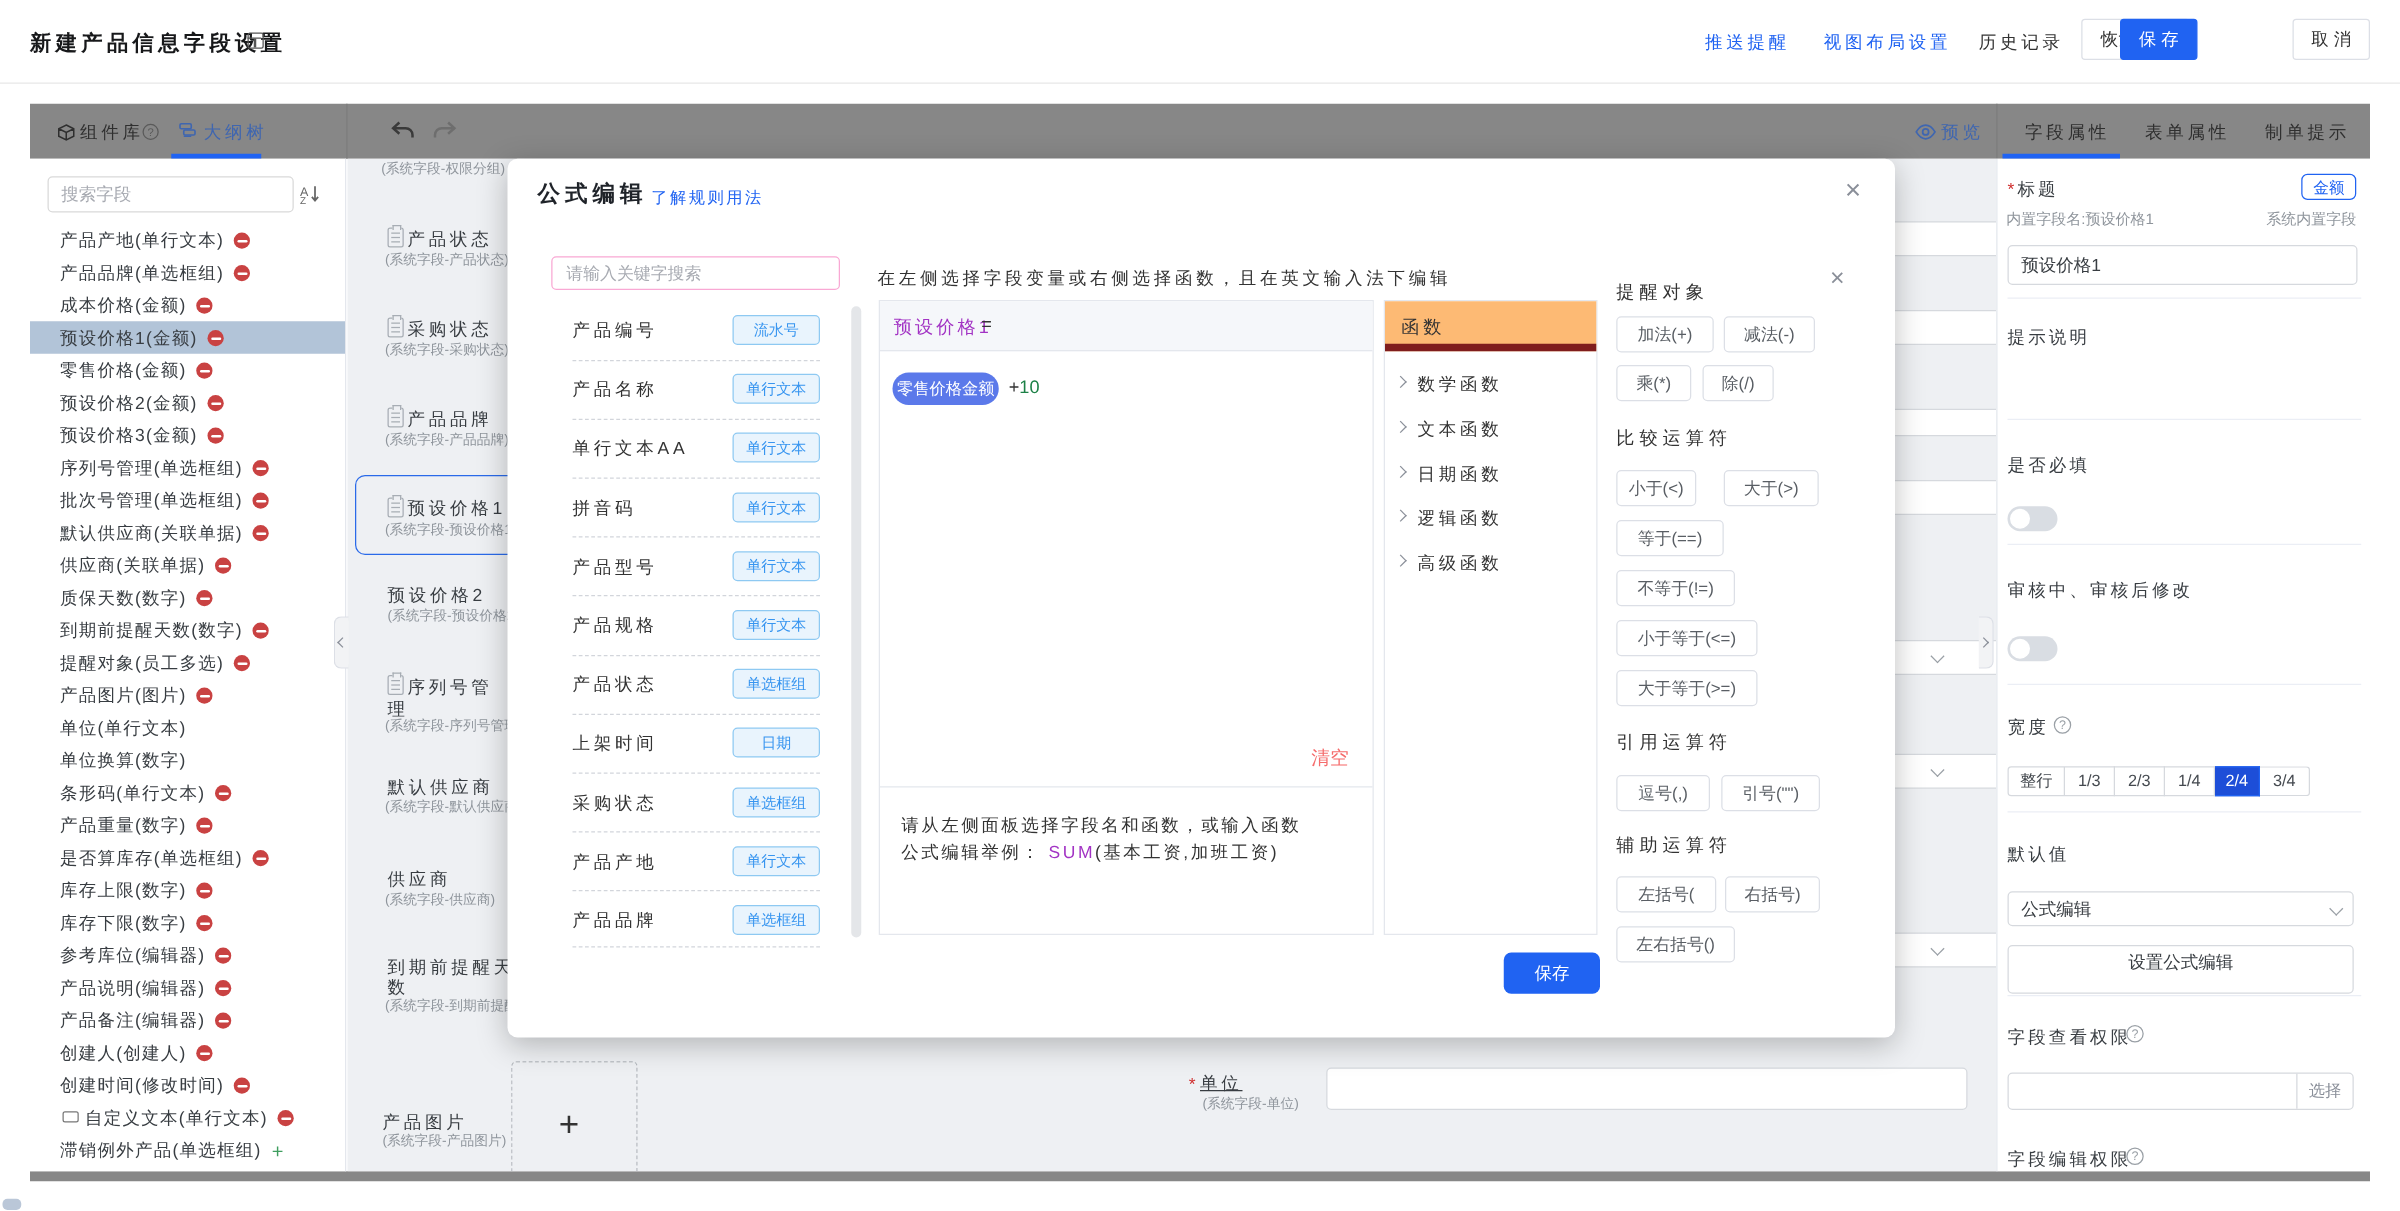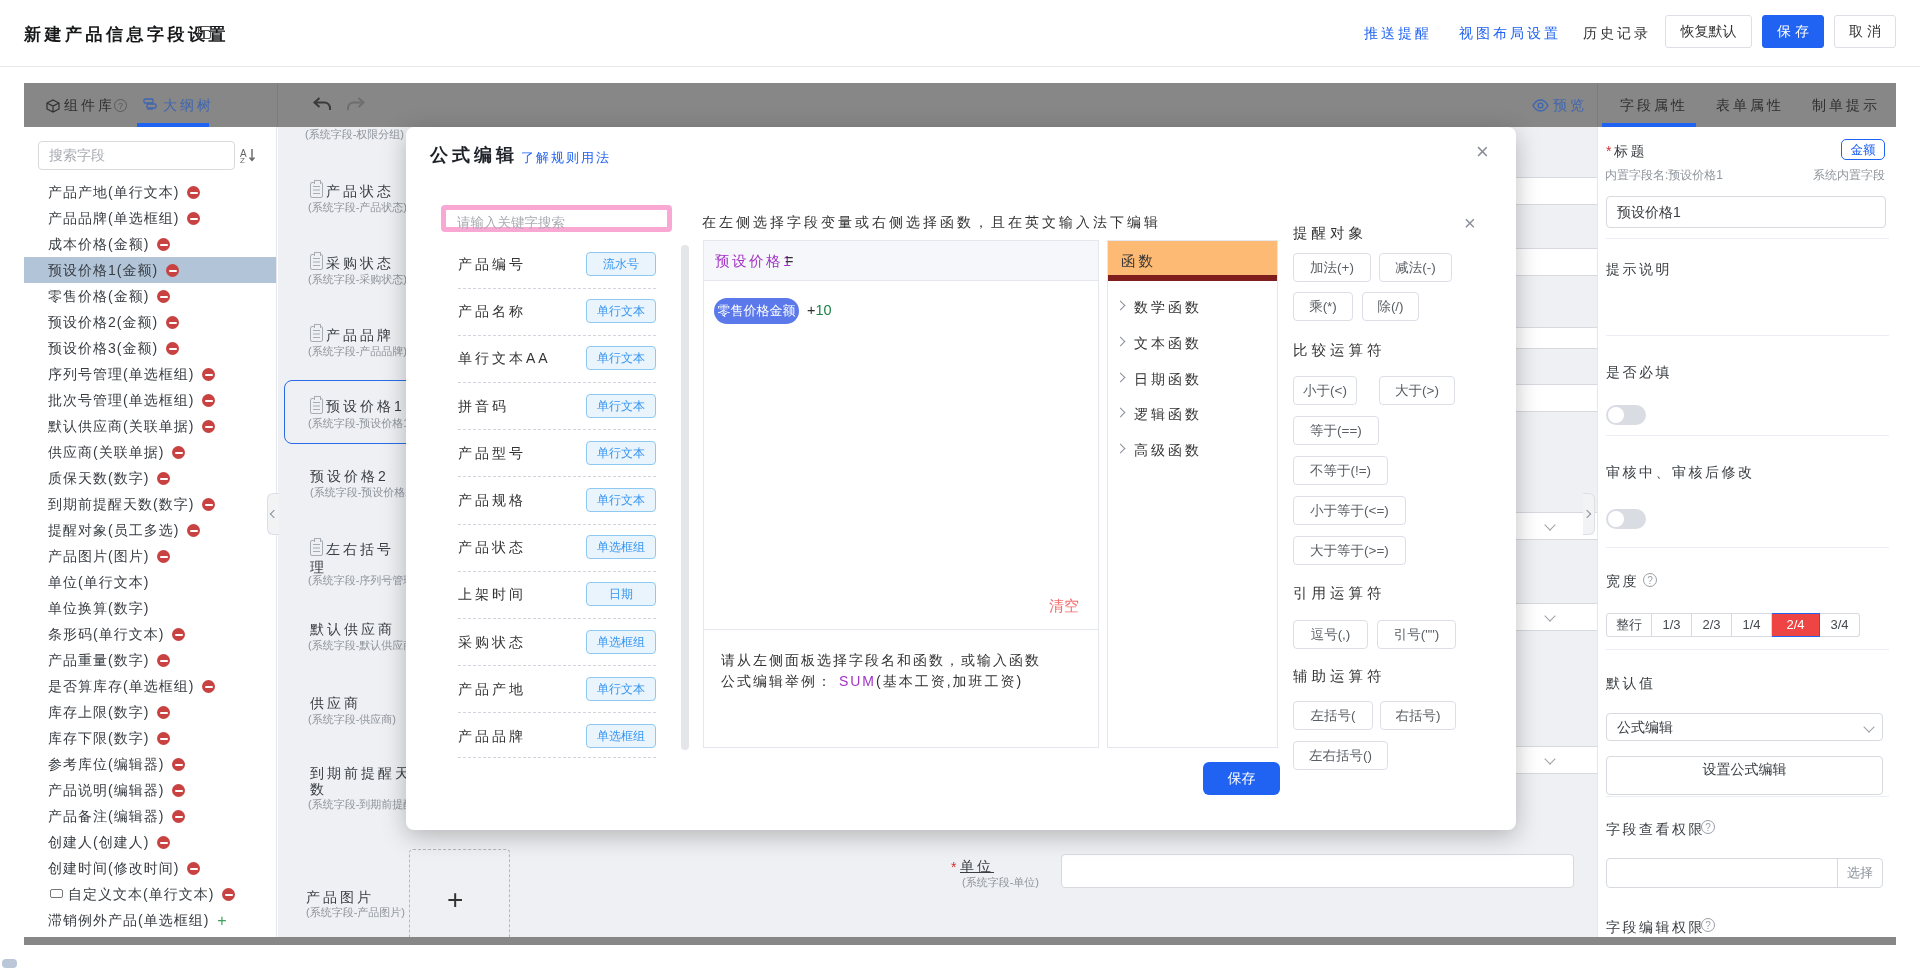--- a/index.html
+++ b/index.html
@@ -65,21 +65,21 @@
 </head>
 <body>
 
 <div id="hdr">
   <div class="title">新建产品信息字段设置</div>
   <div class="ticon"></div>
   <div class="hlink" style="left:1364px;">推送提醒</div>
   <div class="hlink" style="left:1459px;">视图布局设置</div>
   <div class="hdark" style="left:1583px;">历史记录</div>
   <div class="hbtn" style="left:1665px; width:87px;">恢复默认</div>
-  <div class="hbtn blue" style="left:1762px; width:62px;">保 存</div>
+  <div class="hbtn blue" style="left:1696px; width:62px;">保 存</div>
   <div class="hbtn" style="left:1834px; width:62px;">取 消</div>
 </div>
 
 <div id="band">
   <svg class="abs" style="left:22px; top:16px;" width="14" height="14" viewBox="0 0 14 14">
       <path d="M7 1 L13 4 L13 10 L7 13 L1 10 L1 4 Z M1 4 L7 7 L13 4 M7 7 L7 13" fill="none" stroke="#2f2f2f" stroke-width="1.2"></path>
     </svg>
   <div class="bandtxt" style="left:40px;">组件库</div>
   <div class="abs" style="left:90px; top:16px; width:13px; height:13px; border:1px solid #5a5a5a; border-radius:50%; color:#5a5a5a; font-size:9px; text-align:center; line-height:12px;">?</div>
   <svg class="abs" style="left:119px; top:15px;" width="15" height="15" viewBox="0 0 15 15">
@@ -167,21 +167,21 @@
 
   <div class="abs" style="left:6px; top:253px; width:200px; height:64px; border:1.5px solid #2a6ae9; border-radius:8px;"></div>
   <div class="cicon" style="left:32px; top:271px;"></div>
   <div class="clabel" style="left:48px; top:271px;">预设价格1</div>
   <div class="csub" style="left:30px; top:289px;">(系统字段-预设价格1)</div>
 
   <div class="clabel" style="left:32px; top:341px;">预设价格2</div>
   <div class="csub" style="left:32px; top:358px;">(系统字段-预设价格2)</div>
 
   <div class="cicon" style="left:32px; top:413px;"></div>
-  <div class="clabel" style="left:48px; top:414px;">左右括号</div>
+  <div class="clabel" style="left:48px; top:414px;">序列号管</div>
   <div class="clabel" style="left:32px; top:432px;">理</div>
   <div class="csub" style="left:30px; top:446px;">(系统字段-序列号管理)</div>
 
   <div class="clabel" style="left:32px; top:494px;">默认供应商</div>
   <div class="csub" style="left:30px; top:511px;">(系统字段-默认供应商)</div>
 
   <div class="clabel" style="left:32px; top:568px;">供应商</div>
   <div class="csub" style="left:30px; top:585px;">(系统字段-供应商)</div>
 
   <div class="clabel" style="left:32px; top:638px;">到期前提醒天</div>
@@ -226,21 +226,21 @@
   <div class="rlabel" style="left:8px; top:337px;">审核中、审核后修改</div>
   <div class="toggle" style="top:382px;"></div>
   <div class="rdiv" style="top:420px;"></div>
   <div class="rlabel" style="left:8px; top:446px;">宽度</div>
   <div class="qmark" style="left:45px; top:446px;">?</div>
   <div class="abs" style="left:8px; top:486px; height:24px; display:flex; font-size:13px; color:#44494f; text-align:center;">
     <div style="width:46px; border:1px solid #d6d9de; line-height:22px; border-radius:3px 0 0 3px;">整行</div>
     <div style="width:40px; border:1px solid #d6d9de; border-left:none; line-height:22px;">1/3</div>
     <div style="width:40px; border:1px solid #d6d9de; border-left:none; line-height:22px;">2/3</div>
     <div style="width:40px; border:1px solid #d6d9de; border-left:none; line-height:22px;">1/4</div>
-    <div style="width:48px; border:1px solid #2063f2; border-left:none; line-height:22px; background:#ef4444; color:#fff;">2/4</div>
+    <div style="width:36px; border:1px solid #2063f2; border-left:none; line-height:22px; background:#1d4ed8; color:#fff;">2/4</div>
     <div style="width:40px; border:1px solid #d6d9de; border-left:none; line-height:22px; border-radius:0 3px 3px 0;">3/4</div>
   </div>
   <div class="rdiv" style="top:522px;"></div>
   <div class="rlabel" style="left:8px; top:548px;">默认值</div>
   <div class="rinput" style="top:586px; width:277px; height:28px; line-height:26px;">公式编辑<span class="chev" style="left:258px; top:9px; border-color:#9aa0a6;"></span></div>
   <div class="rinput" style="top:629px; width:277px; height:39px; line-height:25px; text-align:center; padding-left:0;">设置公式编辑</div>
   <div class="rdiv" style="top:669px;"></div>
   <div class="rlabel" style="left:8px; top:694px;">字段查看权限</div>
   <div class="qmark" style="left:103px; top:693px;">?</div>
   <div class="rinput" style="top:731px; width:277px; height:30px; line-height:28px;">
@@ -255,21 +255,21 @@
   </div>
 <div class="abs" style="left:1583px; top:493px; width:12px; height:42px; background:#f2f3f5; border:1px solid #dcdfe6; border-radius:0 6px 6px 0; border-left:none;">
     <div class="chev" style="left:1px; top:17px; width:6px; height:6px; transform:rotate(-45deg); border-color:#8a8f99;"></div>
   </div>
 
 <div id="modal">
   <div class="abs" style="left:24px; top:16px; font-size:18px; font-weight:bold; color:#1f2329; letter-spacing:4px;">公式编辑</div>
   <div class="abs" style="left:115px; top:22px; font-size:13px; color:#2063f2; letter-spacing:2px;">了解规则用法</div>
   <div class="abs" style="left:1070px; top:12px; font-size:22px; color:#8a8f99; font-weight:300;">×</div>
 
-  <div class="abs" style="left:35px; top:78px; width:231px; height:27px; border:5px solid #f9a8d4; border-radius:4px; font-size:13.5px; color:#a8abb2; line-height:25px; padding-left:11px;">请输入关键字搜索</div>
+  <div class="abs" style="left:35px; top:78px; width:231px; height:27px; border:1px solid #f9a8d4; border-radius:4px; font-size:13.5px; color:#a8abb2; line-height:25px; padding-left:11px;">请输入关键字搜索</div>
 
   <div class="mrow" style="top:125px;">
       <span class="mt">产品编号</span>
       <span class="mchip">流水号</span>
     </div>
   <div class="msep" style="top:161px;"></div>
   <div class="mrow" style="top:172px;">
       <span class="mt">产品名称</span>
       <span class="mchip">单行文本</span>
     </div>

